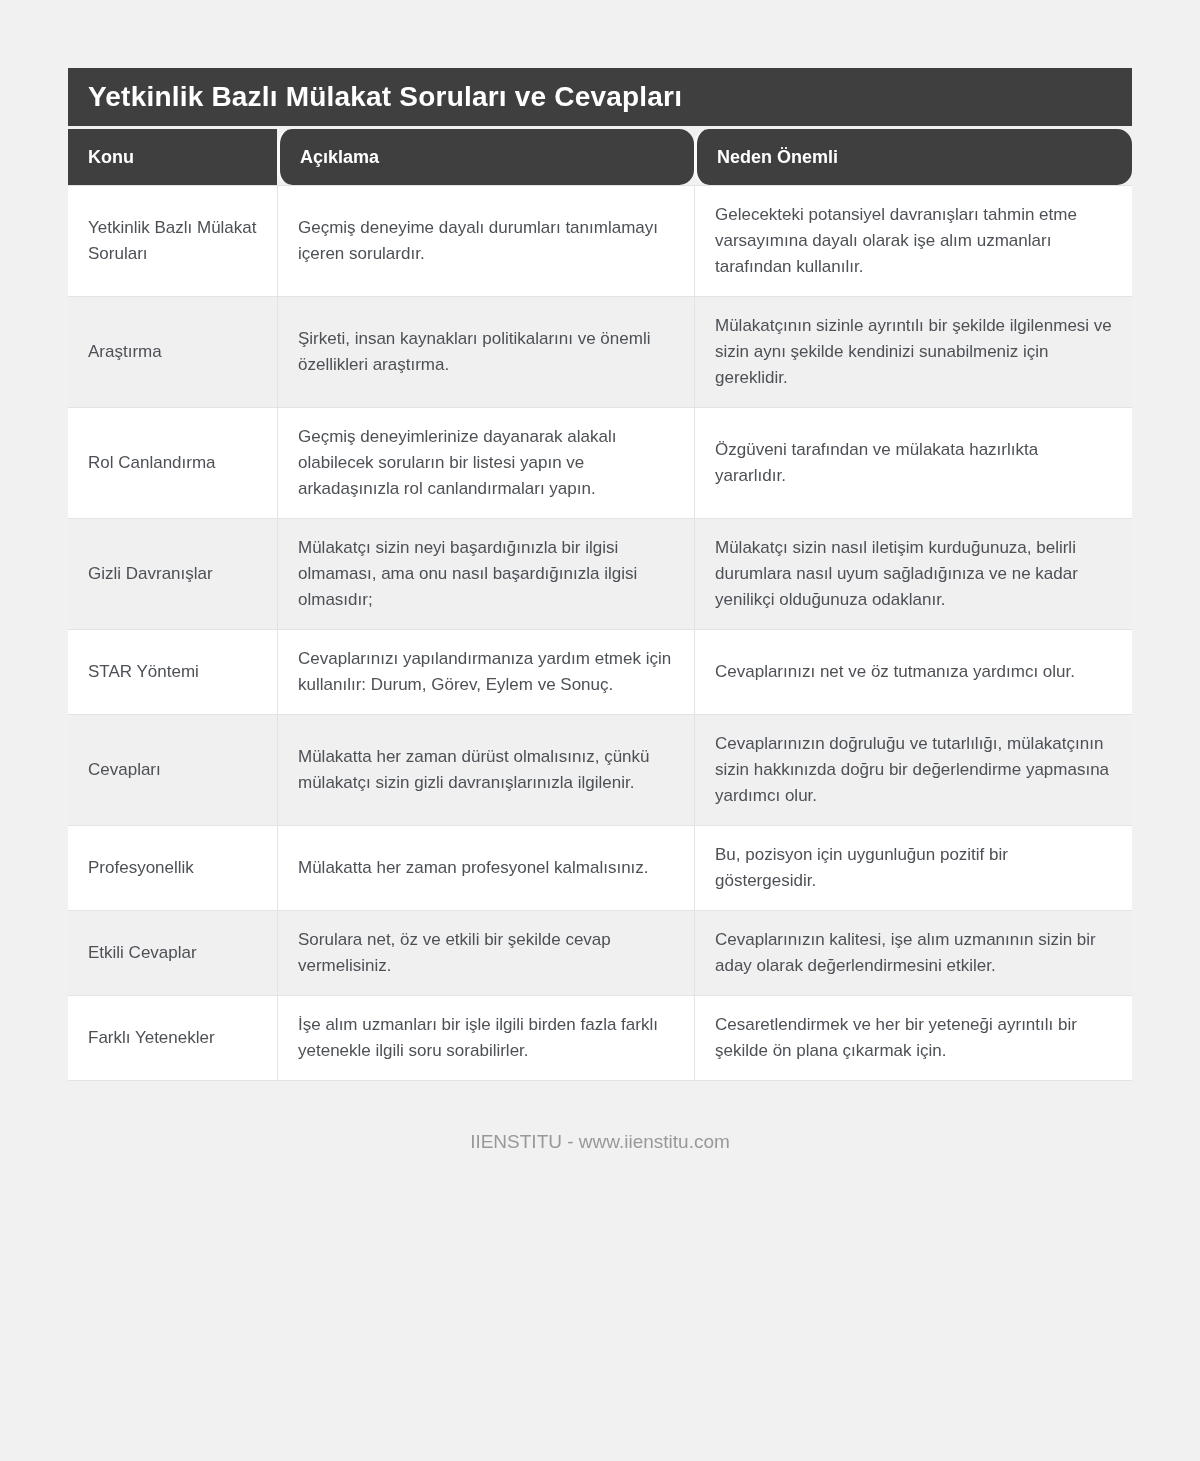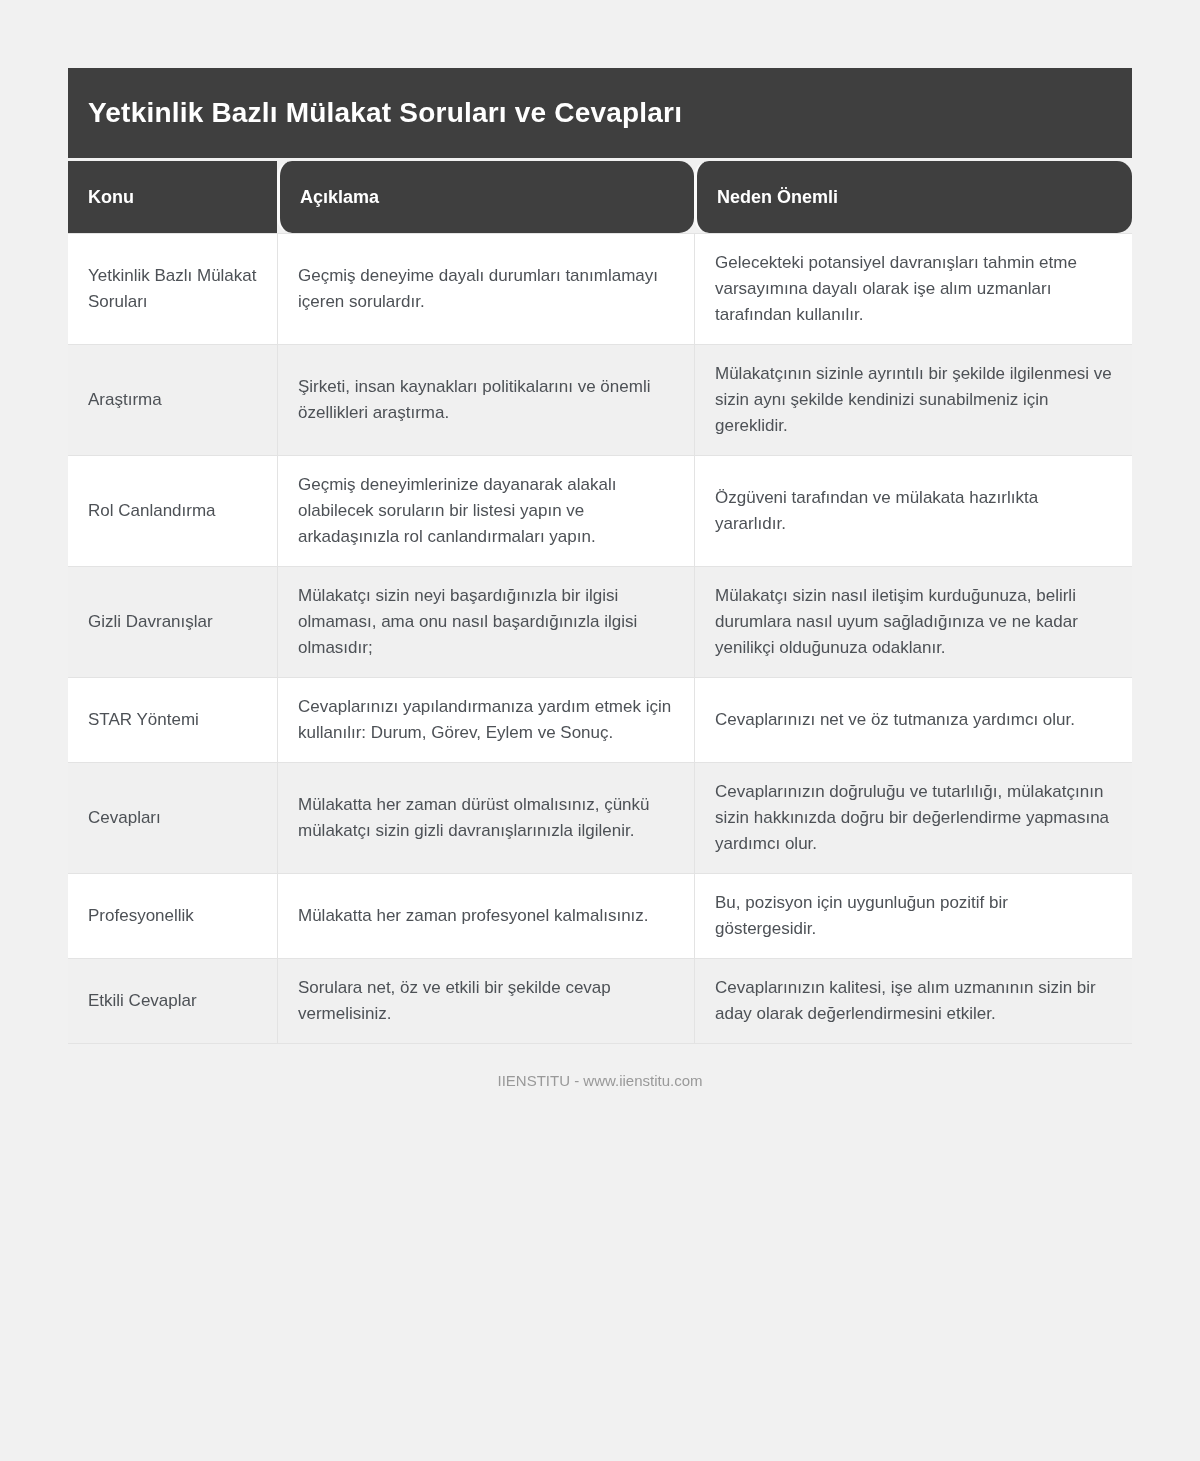--- a/index.html
+++ b/index.html
@@ -14,21 +14,21 @@
 
   .sheet {
     width: 1064px;
     margin: 0 auto;
     padding-top: 68px;
   }
 
   .title-bar {
     background: var(--header_bg, #3f3f3f);
     color: var(--header_text, #ffffff);
-    height: 90px;
+    height: 58px;
     display: flex;
     align-items: center;
     padding: 0 20px;
     font-size: 28px;
     font-weight: 700;
     letter-spacing: 0.2px;
     margin-bottom: 3px;
   }
 
   table {
@@ -42,21 +42,21 @@
   col.c2 { width: 417px; }
   col.c3 { width: 438px; }
 
   thead th {
     background: var(--header_bg, #3f3f3f);
     color: var(--header_text, #ffffff);
     font-size: 18px;
     font-weight: 700;
     text-align: left;
     vertical-align: middle;
-    height: 72px;
+    height: 56px;
     padding: 0 20px;
   }
   thead th + th {
     border-left: 3px solid var(--gap_color, #fafafa);
     border-radius: 15px;
   }
 
   tbody td {
     padding: 16px 20px;
     font-size: 17px;
@@ -72,22 +72,22 @@
   tbody tr:nth-child(even) td {
     background: var(--row_alt_bg, #f0f0f0);
   }
   tbody tr:last-child td {
     border-bottom: 1px solid var(--border, #e3e3e3);
   }
 
   .footer {
     text-align: center;
     color: var(--footer_text, #999999);
-    font-size: 15px;
-    margin-top: 28px;
+    font-size: 19px;
+    margin-top: 50px;
   }
 </style>
 </head>
 <body>
 
 <div class="sheet">
 
   <div class="title-bar">Yetkinlik Bazlı Mülakat Soruları ve Cevapları</div>
 
   <table>
@@ -137,18 +137,23 @@
         <tr>
     <td>Profesyonellik</td>
     <td>Mülakatta her zaman profesyonel kalmalısınız.</td>
     <td>Bu, pozisyon için uygunluğun pozitif bir göstergesidir.</td>
   </tr>
         <tr>
     <td>Etkili Cevaplar</td>
     <td>Sorulara net, öz ve etkili bir şekilde cevap vermelisiniz.</td>
     <td>Cevaplarınızın kalitesi, işe alım uzmanının sizin bir aday olarak değerlendirmesini etkiler.</td>
   </tr>
+        <tr>
+    <td>Farklı Yetenekler</td>
+    <td>İşe alım uzmanları bir işle ilgili birden fazla farklı yetenekle ilgili soru sorabilirler.</td>
+    <td>Cesaretlendirmek ve her bir yeteneği ayrıntılı bir şekilde ön plana çıkarmak için.</td>
+  </tr>
       </tbody>
   </table>
 
   <div class="footer">IIENSTITU - www.iienstitu.com</div>
 
 </div>
 
 </body></html>

